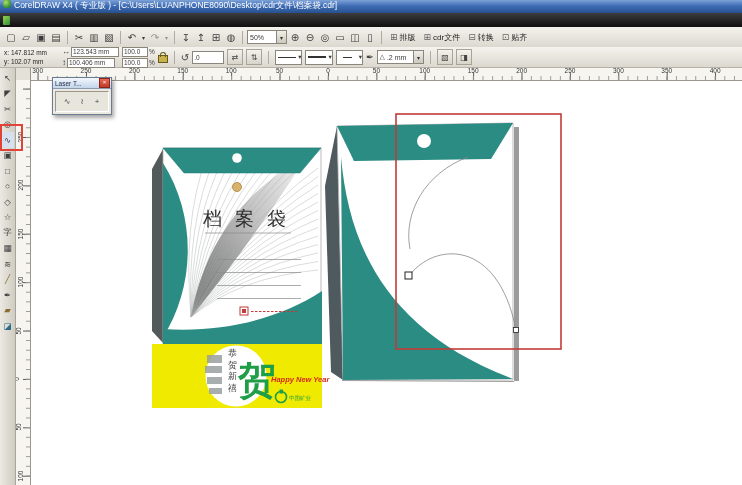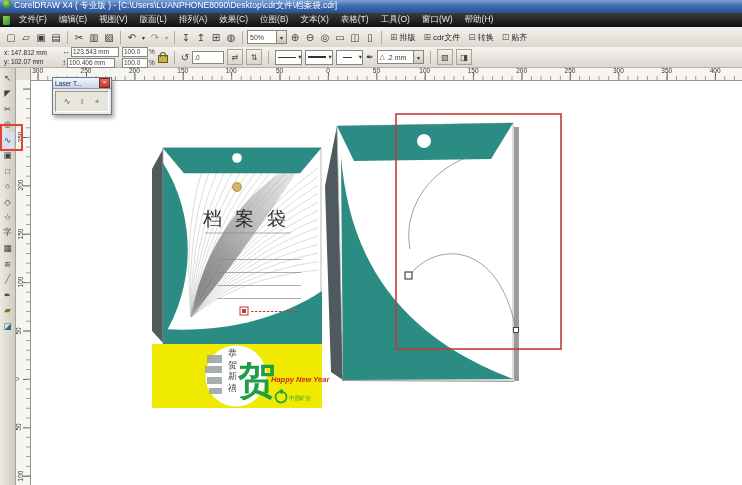--- a/index.html
+++ b/index.html
@@ -203,34 +203,20 @@
     </g>
   </svg>
 
   <div class="titlebar">
     <div class="app-ico"></div>
     <span>CorelDRAW X4 ( 专业版 ) - [C:\Users\LUANPHONE8090\Desktop\cdr文件\档案袋.cdr]</span>
   </div>
 
   <div class="menubar">
     <div class="menu-ico"></div>
-    <div style="display:flex" id="menubar-items">
-        <span class="menu-item">文件(F)</span>
-        <span class="menu-item">编辑(E)</span>
-        <span class="menu-item">视图(V)</span>
-        <span class="menu-item">版面(L)</span>
-        <span class="menu-item">排列(A)</span>
-        <span class="menu-item">效果(C)</span>
-        <span class="menu-item">位图(B)</span>
-        <span class="menu-item">文本(X)</span>
-        <span class="menu-item">表格(T)</span>
-        <span class="menu-item">工具(O)</span>
-        <span class="menu-item">窗口(W)</span>
-        <span class="menu-item">帮助(H)</span>
-      </div>
   </div>
 
   <div class="bar toolbar">
     <div id="std-icons" style="display:flex;align-items:center;gap:1px">
         <span class="tbtn">▢</span>
         <span class="tbtn">▱</span>
         <span class="tbtn">▣</span>
         <span class="tbtn">▤</span>
         <div class="sep"></div>
         <span class="tbtn">✂</span>

